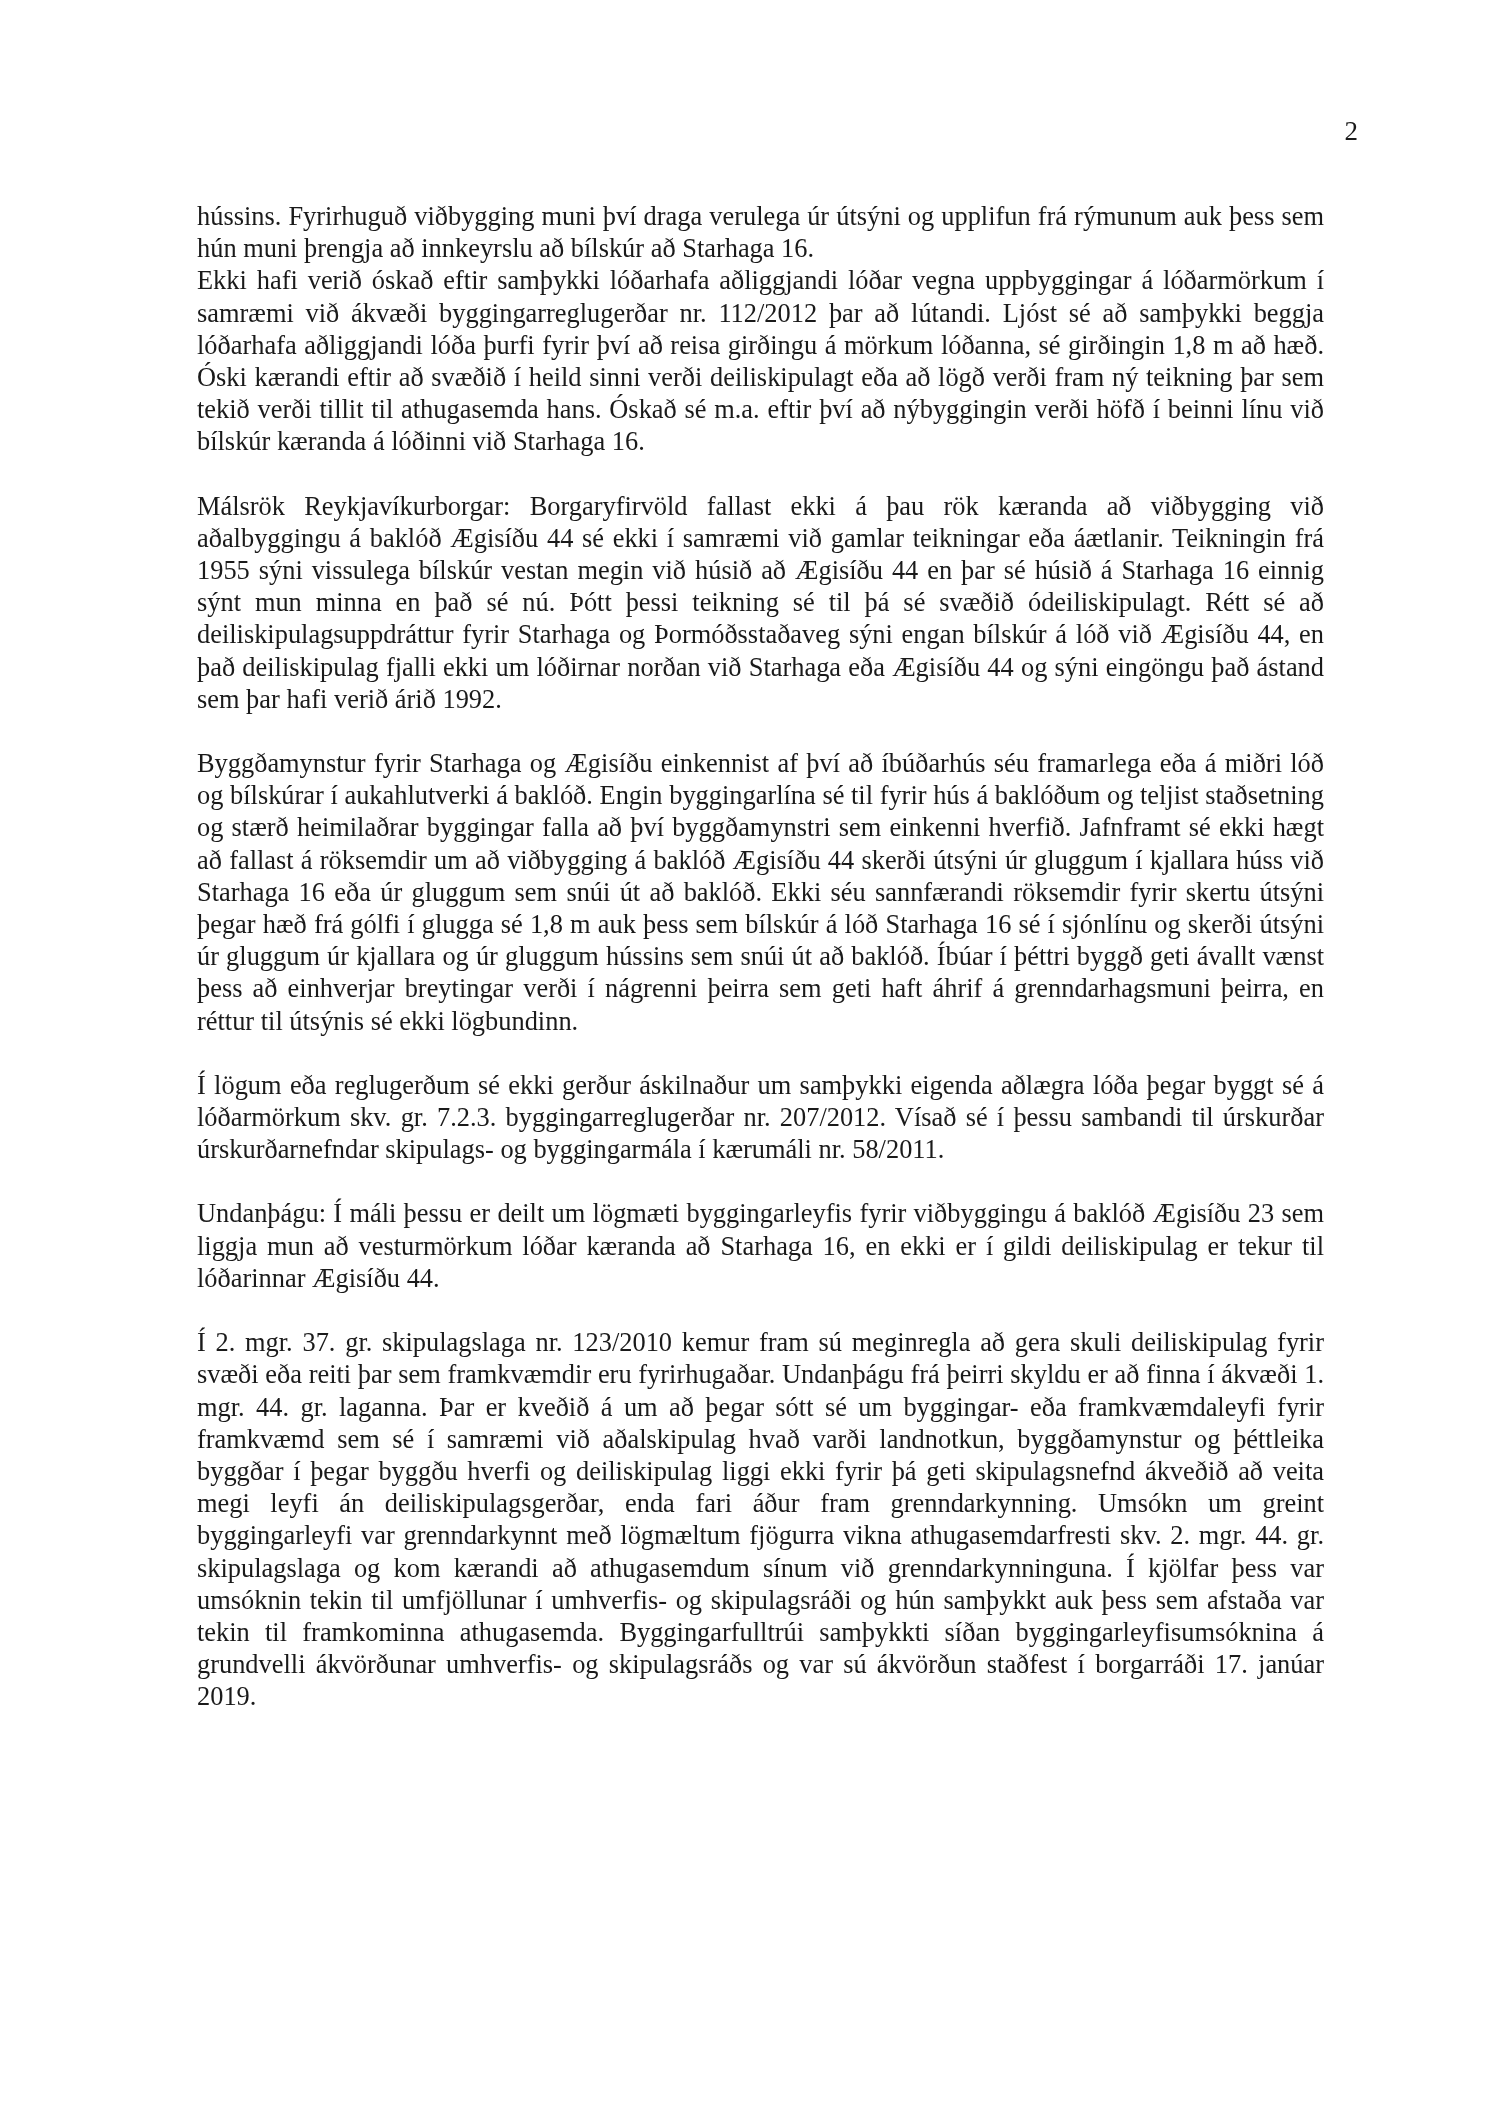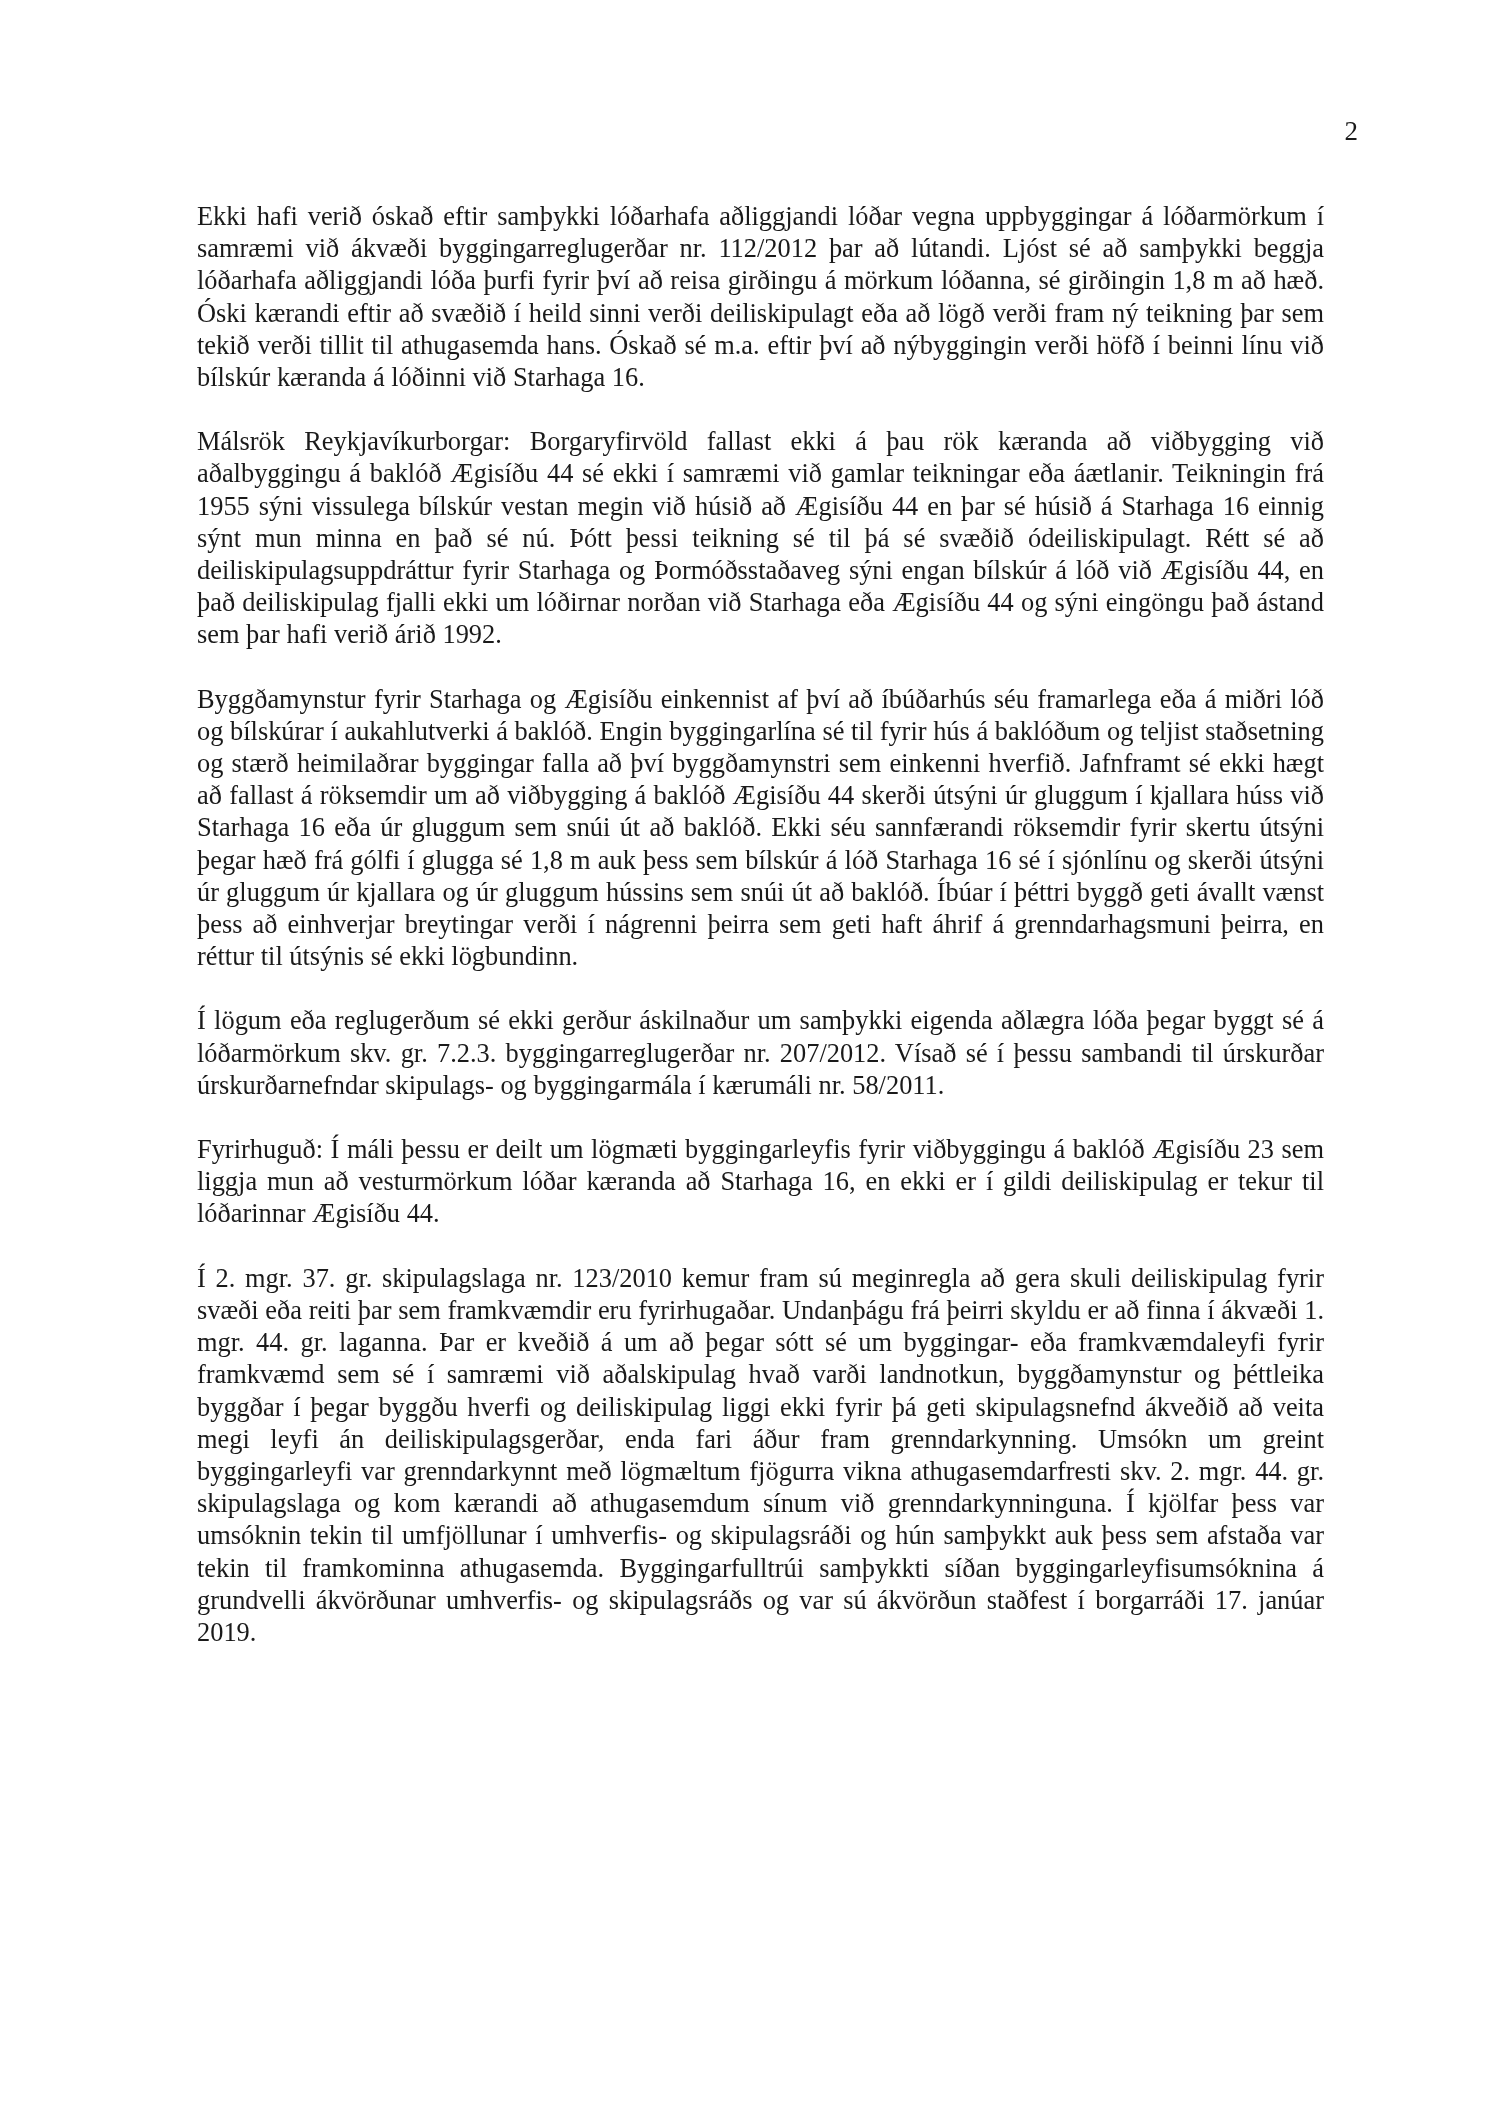--- a/index.html
+++ b/index.html
@@ -40,19 +40,20 @@
     .lead {
       font-weight: normal;
     }
   </style>
 </head>
 <body>
 
 <div class="page-number">2</div>
 
 <div class="content">
+  <p class="tight"><span>hússins. Fyrirhuguð viðbygging muni því draga verulega úr útsýni og upplifun frá rýmunum auk þess sem hún muni þrengja að innkeyrslu að bílskúr að Starhaga 16.</span></p>
   <p><span>Ekki hafi verið óskað eftir samþykki lóðarhafa aðliggjandi lóðar vegna uppbyggingar á lóðarmörkum í samræmi við ákvæði byggingarreglugerðar nr. 112/2012 þar að lútandi. Ljóst sé að samþykki beggja lóðarhafa aðliggjandi lóða þurfi fyrir því að reisa girðingu á mörkum lóðanna, sé girðingin 1,8 m að hæð. Óski kærandi eftir að svæðið í heild sinni verði deiliskipulagt eða að lögð verði fram ný teikning þar sem tekið verði tillit til athugasemda hans. Óskað sé m.a. eftir því að nýbyggingin verði höfð í beinni línu við bílskúr kæranda á lóðinni við Starhaga 16.</span></p>
   <p><span class="lead">Málsrök Reykjavíkurborgar:</span><span> Borgaryfirvöld fallast ekki á þau rök kæranda að viðbygging við aðalbyggingu á baklóð Ægisíðu 44 sé ekki í samræmi við gamlar teikningar eða áætlanir. Teikningin frá 1955 sýni vissulega bílskúr vestan megin við húsið að Ægisíðu 44 en þar sé húsið á Starhaga 16 einnig sýnt mun minna en það sé nú. Þótt þessi teikning sé til þá sé svæðið ódeiliskipulagt. Rétt sé að deiliskipulagsuppdráttur fyrir Starhaga og Þormóðsstaðaveg sýni engan bílskúr á lóð við Ægisíðu 44, en það deiliskipulag fjalli ekki um lóðirnar norðan við Starhaga eða Ægisíðu 44 og sýni eingöngu það ástand sem þar hafi verið árið 1992.</span></p>
   <p><span>Byggðamynstur fyrir Starhaga og Ægisíðu einkennist af því að íbúðarhús séu framarlega eða á miðri lóð og bílskúrar í aukahlutverki á baklóð. Engin byggingarlína sé til fyrir hús á baklóðum og teljist staðsetning og stærð heimilaðrar byggingar falla að því byggðamynstri sem einkenni hverfið. Jafnframt sé ekki hægt að fallast á röksemdir um að viðbygging á baklóð Ægisíðu 44 skerði útsýni úr gluggum í kjallara húss við Starhaga 16 eða úr gluggum sem snúi út að baklóð. Ekki séu sannfærandi röksemdir fyrir skertu útsýni þegar hæð frá gólfi í glugga sé 1,8 m auk þess sem bílskúr á lóð Starhaga 16 sé í sjónlínu og skerði útsýni úr gluggum úr kjallara og úr gluggum hússins sem snúi út að baklóð. Íbúar í þéttri byggð geti ávallt vænst þess að einhverjar breytingar verði í nágrenni þeirra sem geti haft áhrif á grenndarhagsmuni þeirra, en réttur til útsýnis sé ekki lögbundinn.</span></p>
   <p><span>Í lögum eða reglugerðum sé ekki gerður áskilnaður um samþykki eigenda aðlægra lóða þegar byggt sé á lóðarmörkum skv. gr. 7.2.3. byggingarreglugerðar nr. 207/2012. Vísað sé í þessu sambandi til úrskurðar úrskurðarnefndar skipulags- og byggingarmála í kærumáli nr. 58/2011.</span></p>
-  <p><span class="lead">Fyrirhuguð:</span><span> Í máli þessu er deilt um lögmæti byggingarleyfis fyrir viðbyggingu á baklóð Ægisíðu 23 sem liggja mun að vesturmörkum lóðar kæranda að Starhaga 16, en ekki er í gildi deiliskipulag er tekur til lóðarinnar Ægisíðu 44.</span></p>
+  <p><span class="lead">Undanþágu:</span><span> Í máli þessu er deilt um lögmæti byggingarleyfis fyrir viðbyggingu á baklóð Ægisíðu 23 sem liggja mun að vesturmörkum lóðar kæranda að Starhaga 16, en ekki er í gildi deiliskipulag er tekur til lóðarinnar Ægisíðu 44.</span></p>
   <p><span>Í 2. mgr. 37. gr. skipulagslaga nr. 123/2010 kemur fram sú meginregla að gera skuli deiliskipulag fyrir svæði eða reiti þar sem framkvæmdir eru fyrirhugaðar. Undanþágu frá þeirri skyldu er að finna í ákvæði 1. mgr. 44. gr. laganna. Þar er kveðið á um að þegar sótt sé um byggingar- eða framkvæmdaleyfi fyrir framkvæmd sem sé í samræmi við aðalskipulag hvað varði landnotkun, byggðamynstur og þéttleika byggðar í þegar byggðu hverfi og deiliskipulag liggi ekki fyrir þá geti skipulagsnefnd ákveðið að veita megi leyfi án deiliskipulagsgerðar, enda fari áður fram grenndarkynning. Umsókn um greint byggingarleyfi var grenndarkynnt með lögmæltum fjögurra vikna athugasemdarfresti skv. 2. mgr. 44. gr. skipulagslaga og kom kærandi að athugasemdum sínum við grenndarkynninguna. Í kjölfar þess var umsóknin tekin til umfjöllunar í umhverfis- og skipulagsráði og hún samþykkt auk þess sem afstaða var tekin til framkominna athugasemda. Byggingarfulltrúi samþykkti síðan byggingarleyfisumsóknina á grundvelli ákvörðunar umhverfis- og skipulagsráðs og var sú ákvörðun staðfest í borgarráði 17. janúar 2019.</span></p>
 </div>
 
 </body></html>

